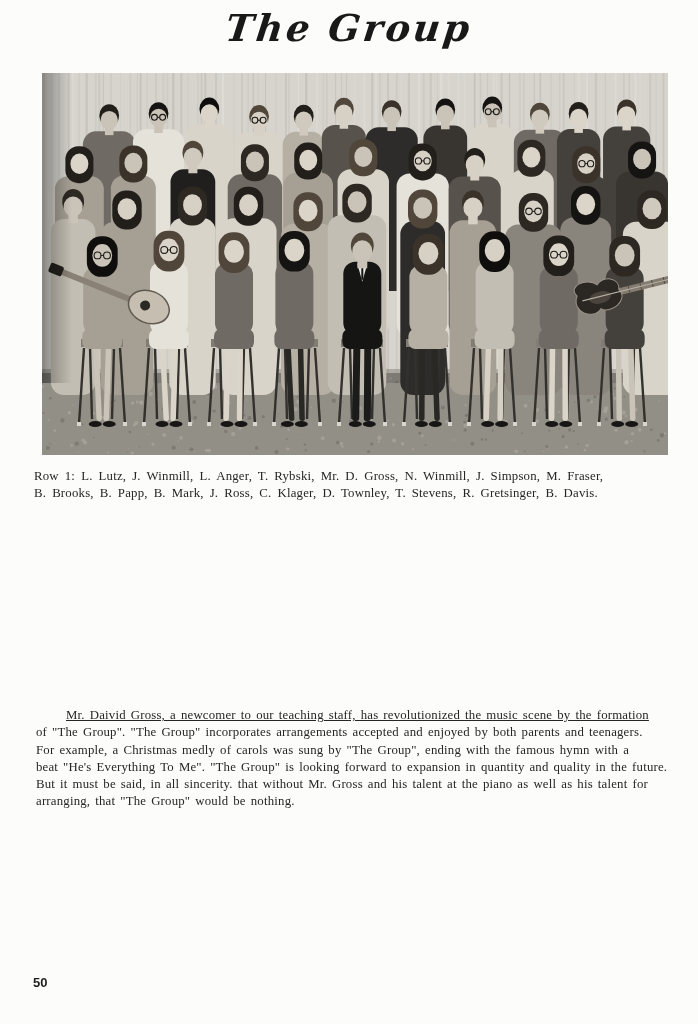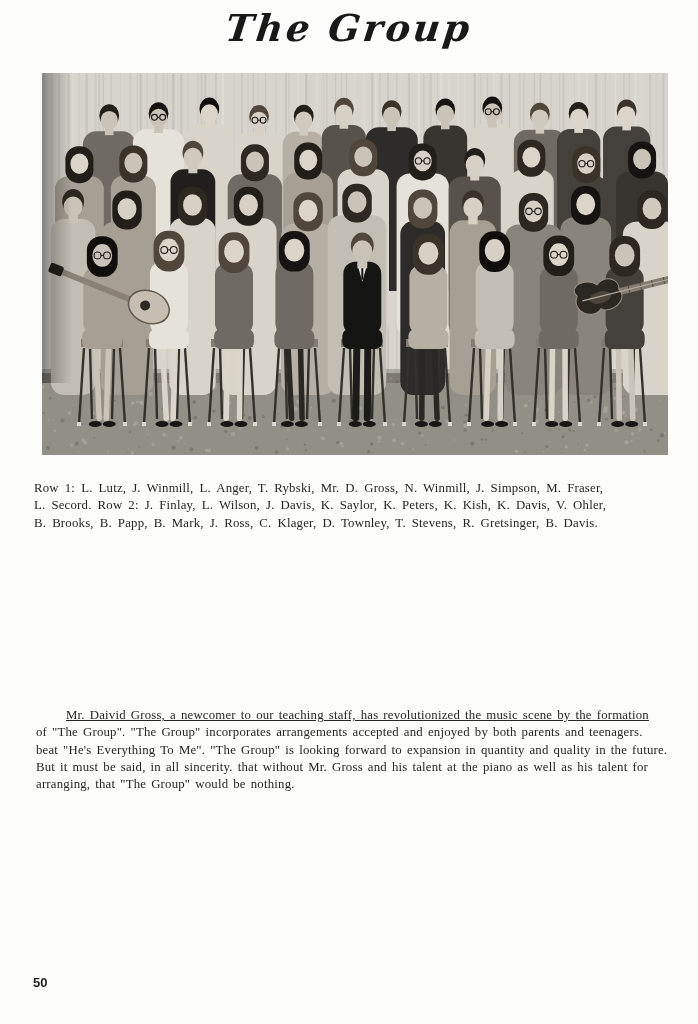--- a/index.html
+++ b/index.html
@@ -14,21 +14,21 @@
     font-size:37px;letter-spacing:3px;color:#191919;
     transform:skewX(-7deg);
   }
   .photo{
     position:absolute;left:42px;top:73px;width:626px;height:382px;
     background:#d7d4ce;
   }
   .photo svg{display:block;width:626px;height:382px;}
   .caption{
     position:absolute;left:34px;top:468px;width:638px;
-    font-size:12.8px;line-height:17.4px;letter-spacing:0.2px;word-spacing:2.6px;margin-top:12px;
+    font-size:12.8px;line-height:17.4px;letter-spacing:0.2px;word-spacing:2.6px;
   }
   .bodytext{
     position:absolute;left:36px;top:707px;width:630px;
     font-size:12.8px;line-height:17.3px;letter-spacing:0.2px;word-spacing:1.6px;
   }
   .bodytext .tline.indent{padding-left:30px;text-decoration:underline;}
   .tline{white-space:nowrap;}
   .pagenum{
     position:absolute;left:33px;top:975px;
     font-family:"Liberation Sans",sans-serif;font-weight:700;
@@ -728,27 +728,27 @@
           <path d="M -20 -6 C -28 -18 -6 -22 2 -12 C 10 -20 26 -14 22 -2 C 30 10 8 20 0 12 C -10 22 -30 8 -20 -6 Z" fill="#2b2723" stroke="#9a9287" stroke-width="1"></path>
           <ellipse cx="2" cy="1" rx="11" ry="6" fill="#4a443d"></ellipse>
           <line x1="-16" y1="0" x2="88" y2="0" stroke="#b5aea3" stroke-width="1.1"></line>
         </g>
         <rect x="0" y="0" width="30" height="310" fill="url(#eg)"></rect>
       </svg>
   </div>
 
   <div class="caption">
       <div class="tline">Row 1: L. Lutz, J. Winmill, L. Anger, T. Rybski, Mr. D. Gross, N. Winmill, J. Simpson, M. Fraser,</div>
-      <div class="tline">L. Secord. Row 2: J. Finlay, L. Wilson, J. Davis, K. Saylor, K. Peters, K. Kish, K. Davis, V. Ohler,</div>
       <div class="tline">B. Brooks, B. Papp, B. Mark, J. Ross, C. Klager, D. Townley, T. Stevens, R. Gretsinger, B. Davis.</div>
     </div>
 
   <div class="bodytext">
       <div class="tline indent">Mr. Daivid Gross, a newcomer to our teaching staff, has revolutionized the music scene by the formation</div>
       <div class="tline">of "The Group". "The Group" incorporates arrangements accepted and enjoyed by both parents and teenagers.</div>
+      <div class="tline">For example, a Christmas medly of carols was sung by "The Group", ending with the famous hymn with a</div>
       <div class="tline">beat "He's Everything To Me". "The Group" is looking forward to expansion in quantity and quality in the future.</div>
       <div class="tline">But it must be said, in all sincerity. that without Mr. Gross and his talent at the piano as well as his talent for</div>
       <div class="tline">arranging, that "The Group" would be nothing.</div>
     </div>
 
   <div class="pagenum">50</div>
 
 </div>
 
 </body></html>

